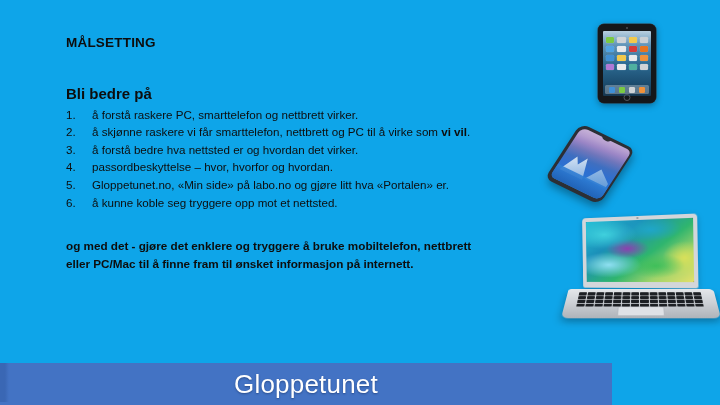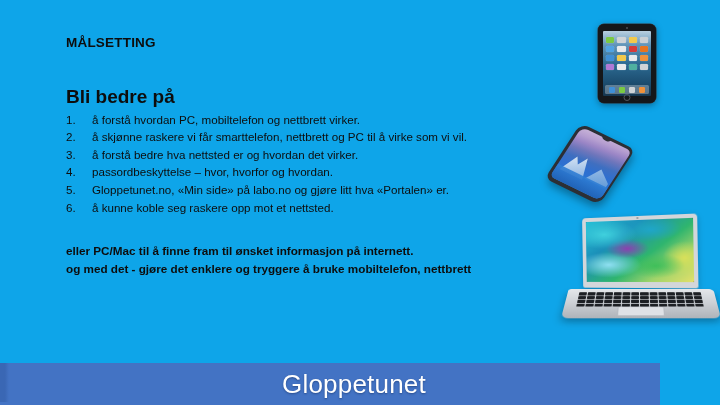--- a/index.html
+++ b/index.html
@@ -27,21 +27,21 @@
   }
   .slide-title {
     font-size: 13.5px;
     font-weight: bold;
     color: #0d0d0d;
     letter-spacing: 0.2px;
     margin: 0 0 34px 0;
     line-height: 1.1;
   }
   .sub-head {
-    font-size: 19px;
+    font-size: 15px;
     font-weight: bold;
     color: #0d0d0d;
     margin: 0 0 2px 0;
     line-height: 1.25;
   }
   ol.obj-list {
     list-style: none;
     margin: 0;
     padding: 0;
   }
@@ -51,21 +51,21 @@
     color: #0d0d0d;
     line-height: 1.52;
     white-space: nowrap;
   }
   .li-num {
     width: 26px;
     flex: 0 0 26px;
     text-align: left;
   }
   .li-text { flex: 1 1 auto; }
-  .li-text b { font-weight: normal; }
+  .li-text b { font-weight: bold; }
 
   .closing {
     margin: 26px 0 0 0;
     font-size: 11.7px;
     font-weight: bold;
     color: #0d0d0d;
     line-height: 1.48;
     white-space: nowrap;
   }
 
@@ -73,21 +73,20 @@
   #footer-banner {
     position: absolute;
     left: 0;
     top: 363px;
     width: 612px;
     height: 42px;
     background: #4373c4;
     display: flex;
     align-items: center;
     justify-content: center;
-    padding-left: 48px;
   }
   #footer-banner::before {
     content: "";
     position: absolute;
     left: 0; top: 0; bottom: 0;
     width: 9px;
     background: linear-gradient(90deg,#3a67b4 0%,#3a67b4 55%,#4373c4 100%);
   }
   #footer-banner::after {
     content: "";
@@ -313,47 +312,47 @@
 
   <div id="text-body">
 
     <div class="slide-title">MÅLSETTING</div>
 
     <div class="sub-head">Bli bedre på</div>
 
     <ol class="obj-list">
       <li>
         <span class="li-num">1.</span>
-        <span class="li-text">å forstå hvordan PC, mobiltelefon og nettbrett virker.</span>
+        <span class="li-text">å forstå raskere PC, smarttelefon og nettbrett virker.</span>
       </li>
       <li>
         <span class="li-num">2.</span>
         <span class="li-text"><span>å skjønne raskere vi får smarttelefon, nettbrett og  PC til å virke som </span><b>vi vil</b><span>.</span></span>
       </li>
       <li>
         <span class="li-num">3.</span>
         <span class="li-text">å forstå bedre hva nettsted er og hvordan det virker.</span>
       </li>
       <li>
         <span class="li-num">4.</span>
         <span class="li-text">passordbeskyttelse – hvor, hvorfor og hvordan.</span>
       </li>
       <li>
         <span class="li-num">5.</span>
         <span class="li-text">Gloppetunet.no, «Min side» på labo.no og gjøre litt hva «Portalen» er.</span>
       </li>
       <li>
         <span class="li-num">6.</span>
-        <span class="li-text">å kunne koble seg raskere opp mot et nettsted.</span>
+        <span class="li-text">å kunne koble seg tryggere opp mot et nettsted.</span>
       </li>
     </ol>
 
     <div class="closing">
+      <div>og med det -  gjøre det enklere og tryggere å bruke mobiltelefon, nettbrett</div>
       <div>eller PC/Mac til å finne fram til ønsket informasjon på internett.</div>
-      <div>og med det -  gjøre det enklere og tryggere å bruke mobiltelefon, nettbrett</div>
     </div>
   </div>
 
   <div id="device-tablet">
     <div class="t-cam"></div>
     <div class="t-screen">
       <div class="t-grid">
           <i style="background: rgb(122, 201, 67);"></i>
           <i style="background: rgb(207, 211, 214);"></i>
           <i style="background: rgb(242, 201, 76);"></i>

